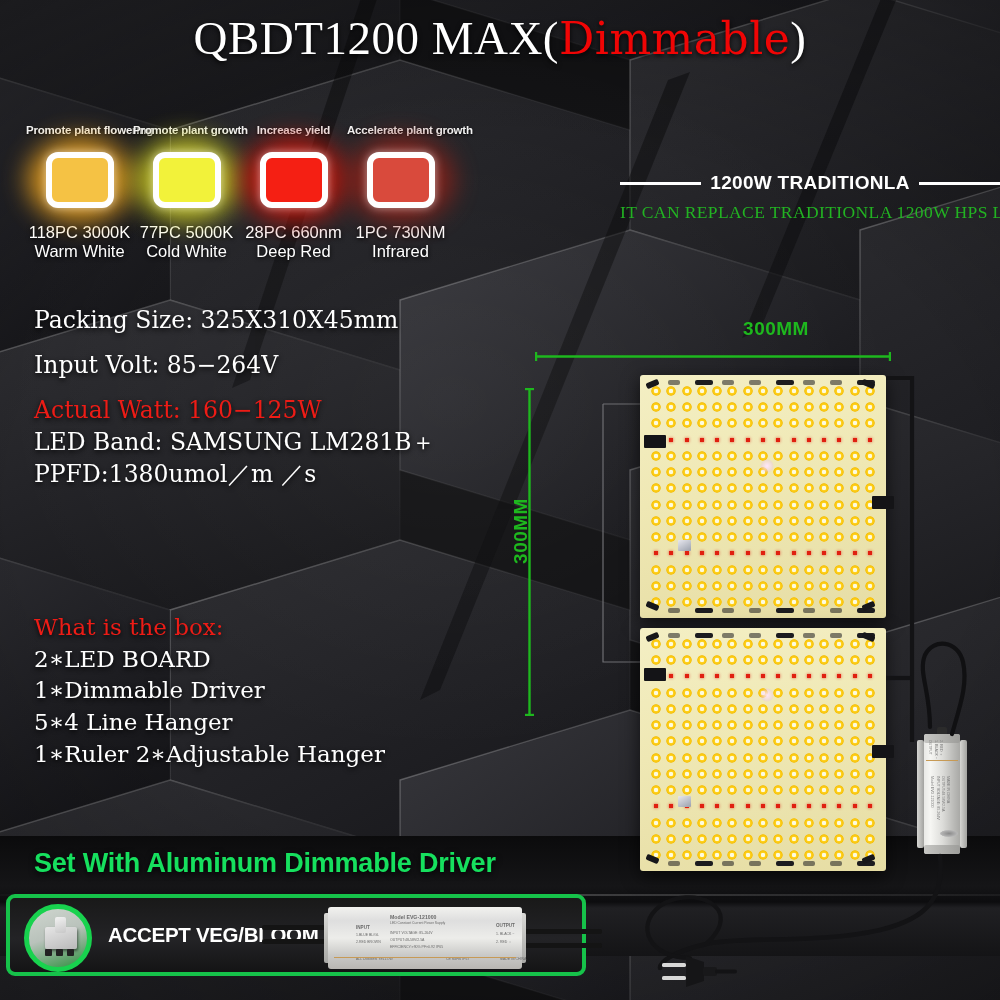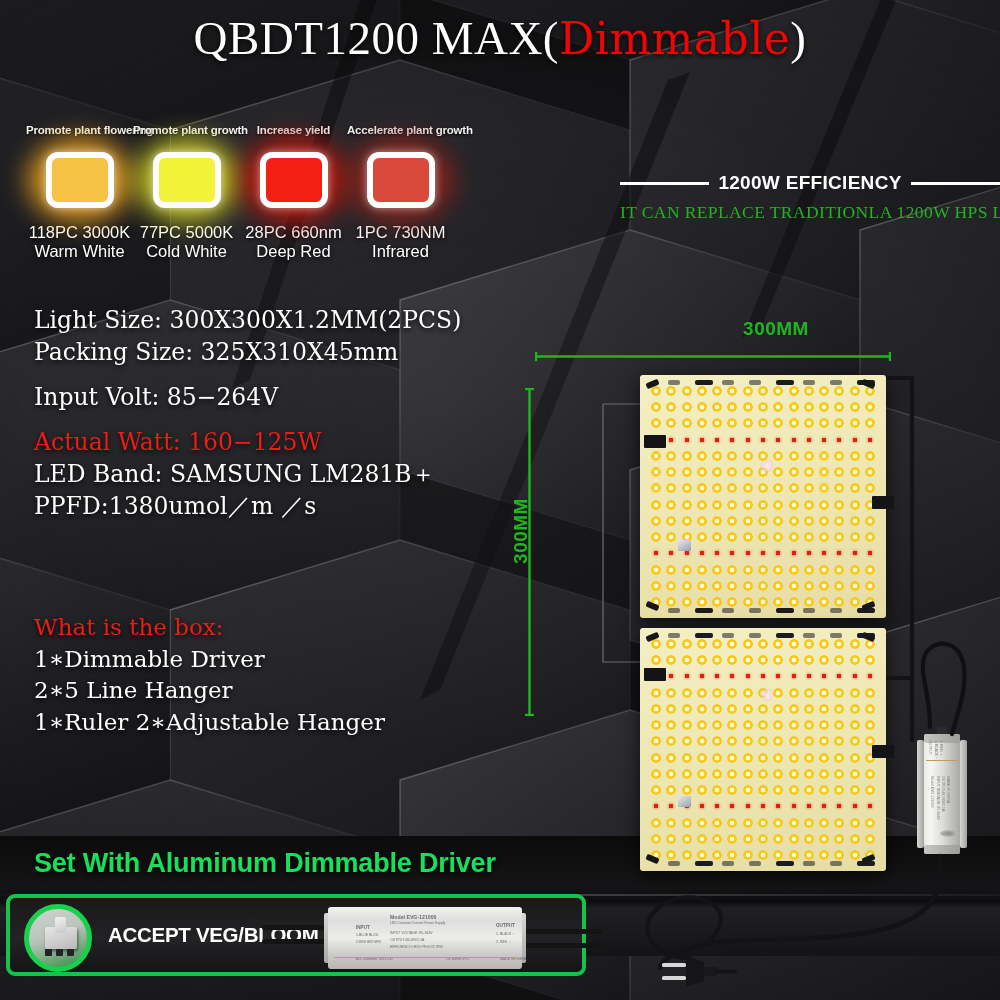--- a/index.html
+++ b/index.html
@@ -319,41 +319,41 @@
         <div class="sw" style="background: rgb(217, 74, 60);"></div>
       </div>
       <div class="l1">1PC 730NM</div>
       <div class="l2">Infrared</div>
     </div>
   </div>
 
 <div class="layer" id="eff">
   <div class="row">
     <div class="bar"></div>
-    <div class="ttl">1200W EFFICIENCY</div>
+    <div class="ttl">1200W TRADITIONLA</div>
     <div class="bar"></div>
   </div>
   <div class="sub">IT CAN REPLACE TRADITIONLA 1200W HPS LIGHT</div>
 </div>
 
 <div class="layer" id="specs">
-    <div class="ln">Light Size: 300X300X1.2MM(2PCS)</div>
     <div class="ln">Packing Size: 325X310X45mm</div>
     <div class="gap"></div>
     <div class="ln">Input Volt: 85−264V</div>
     <div class="gap"></div>
     <div class="ln red">Actual Watt: 160−125W</div>
     <div class="ln">LED Band: SAMSUNG  LM281B＋</div>
     <div class="ln">PPFD:1380umol／m ／s</div>
   </div>
 
 <div class="layer" id="boxlist">
     <div class="ln red">What is the box:</div>
+    <div class="ln">2∗LED BOARD</div>
     <div class="ln">1∗Dimmable Driver</div>
-    <div class="ln">2∗5 Line Hanger</div>
+    <div class="ln">5∗4 Line Hanger</div>
     <div class="ln">1∗Ruler  2∗Adjustable Hanger</div>
   </div>
 <div class="layer" id="setline">Set With Aluminum Dimmable Driver</div>
 
 <div class="layer dimtxt" id="dim-h">300MM</div>
 <div class="layer" id="dim-h-line">
   <svg width="356" height="11">
     <line x1="1" y1="1" x2="1" y2="10" stroke="#1eb81e" stroke-width="2.4"></line>
     <line x1="355" y1="1" x2="355" y2="10" stroke="#1eb81e" stroke-width="2.4"></line>
     <line x1="1" y1="5.5" x2="355" y2="5.5" stroke="#1eb81e" stroke-width="2.4"></line>

